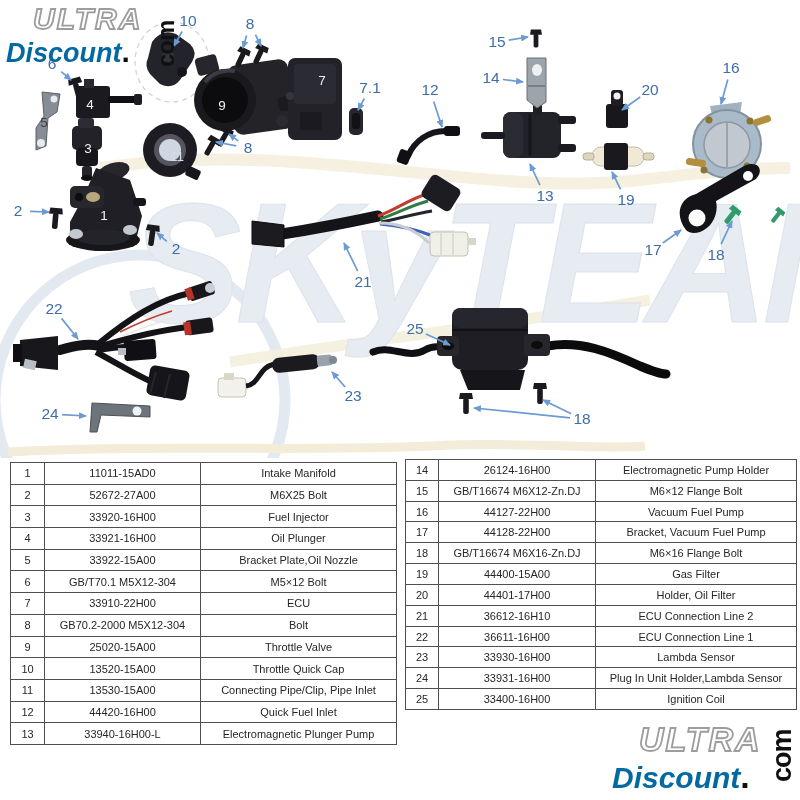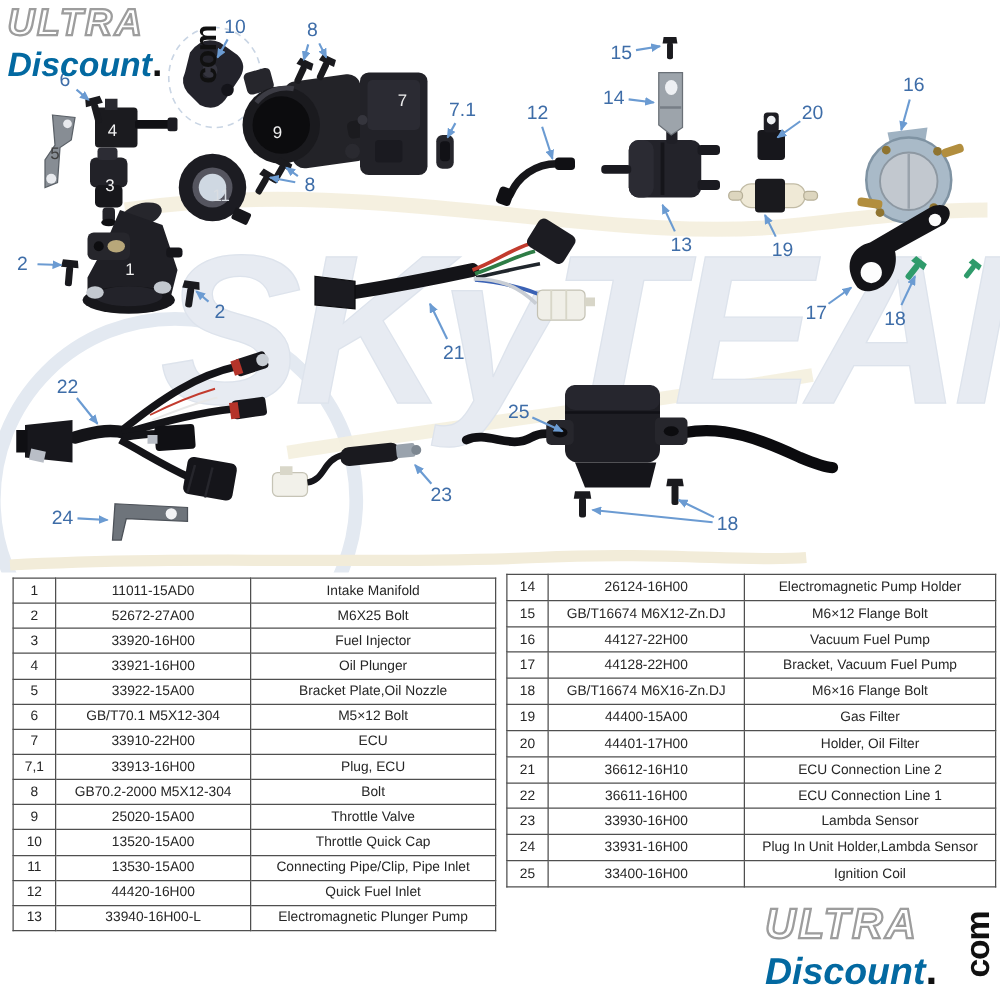--- a/index.html
+++ b/index.html
@@ -10,21 +10,21 @@
   
   table.parts{position:absolute;border-collapse:collapse;table-layout:fixed;}
   table.parts td{border:1px solid #4f4f4f;text-align:center;vertical-align:middle;
     font-size:11px;color:#262626;padding:0 2px;white-space:nowrap;overflow:hidden;}
   #table-left{left:10px;top:462px;width:386px;height:283px;}
   #table-right{left:405px;top:459px;width:391px;height:251px;}
 
   
   .logo{position:absolute;}
   .ultra{font-style:italic;font-weight:bold;color:#ffffff;letter-spacing:2px;
-         -webkit-text-stroke:1.8px #9d9d9d;text-shadow:0 0 1px #b5b5b5;}
+         -webkit-text-stroke:1.8px #9d9d9d;text-shadow:0 0 1px #b5b5b5;margin-left:27px;}
   .discount-line{white-space:nowrap;}
   .discount{font-style:italic;font-weight:bold;color:#0369a1;}
   .dot{font-weight:900;color:#101010;}
   .com{position:absolute;font-weight:bold;color:#101010;writing-mode:vertical-rl;
        transform:rotate(180deg);letter-spacing:-1px;}
   #logo-top{left:6px;top:2px;width:178px;height:68px;}
   #logo-top .ultra{font-size:30px;line-height:33px;}
   #logo-top .discount{font-size:27px;line-height:28px;}
   #logo-top .dot{font-size:30px;}
   #logo-top .com{right:4px;top:15px;font-size:24px;height:50px;}
@@ -405,25 +405,20 @@
           <td>6</td>
           <td>GB/T70.1 M5X12-304</td>
           <td>M5×12 Bolt</td>
         </tr>
         <tr>
           <td>7</td>
           <td>33910-22H00</td>
           <td>ECU</td>
         </tr>
         <tr>
-          <td>7,1</td>
-          <td>33913-16H00</td>
-          <td>Plug, ECU</td>
-        </tr>
-        <tr>
           <td>8</td>
           <td>GB70.2-2000 M5X12-304</td>
           <td>Bolt</td>
         </tr>
         <tr>
           <td>9</td>
           <td>25020-15A00</td>
           <td>Throttle Valve</td>
         </tr>
         <tr>

